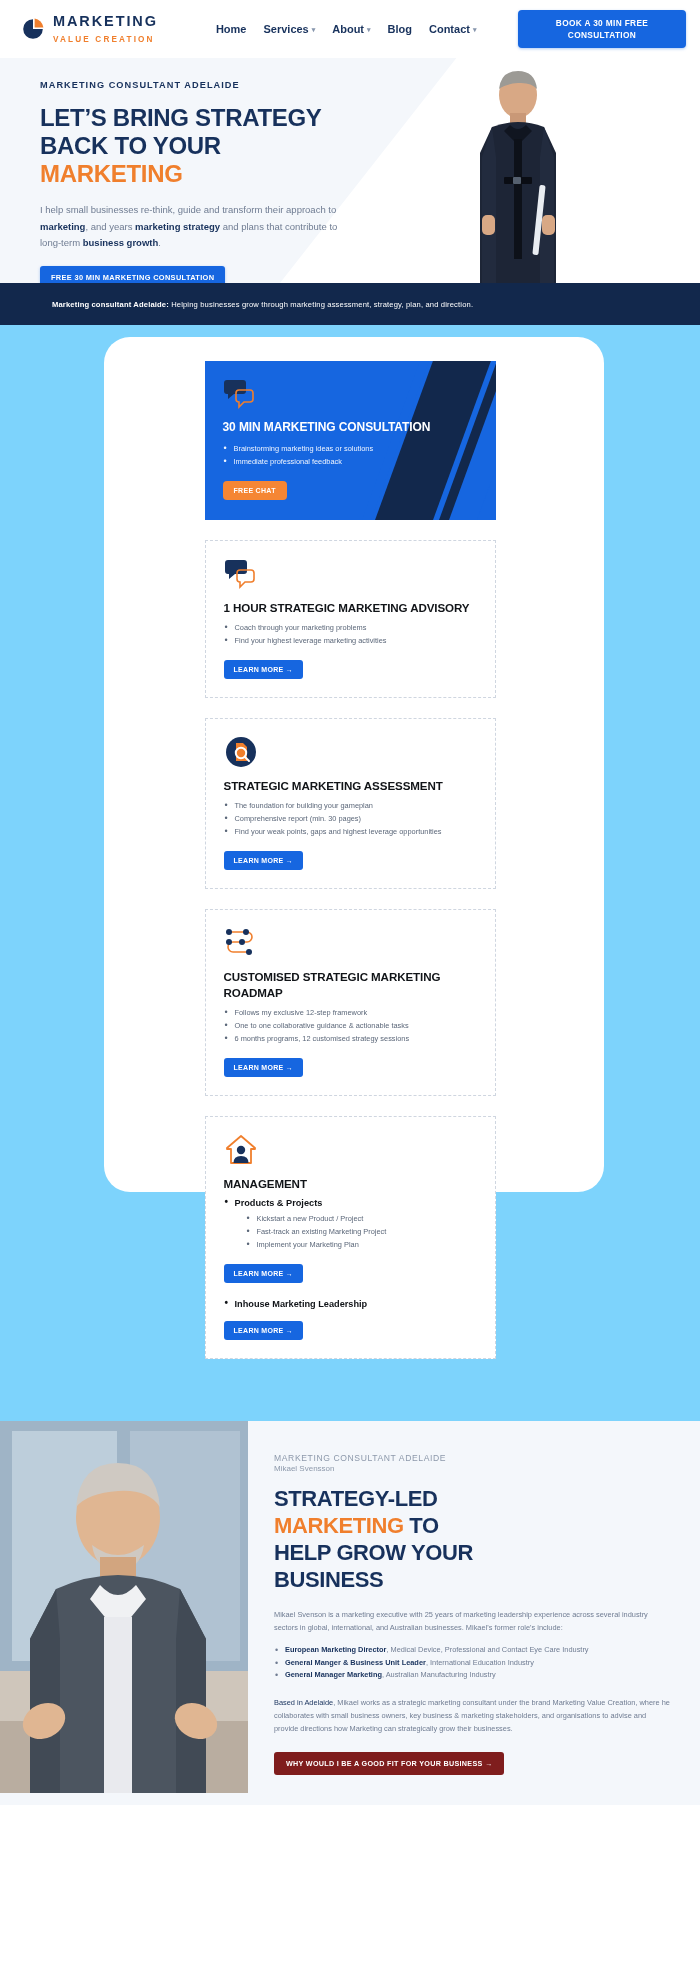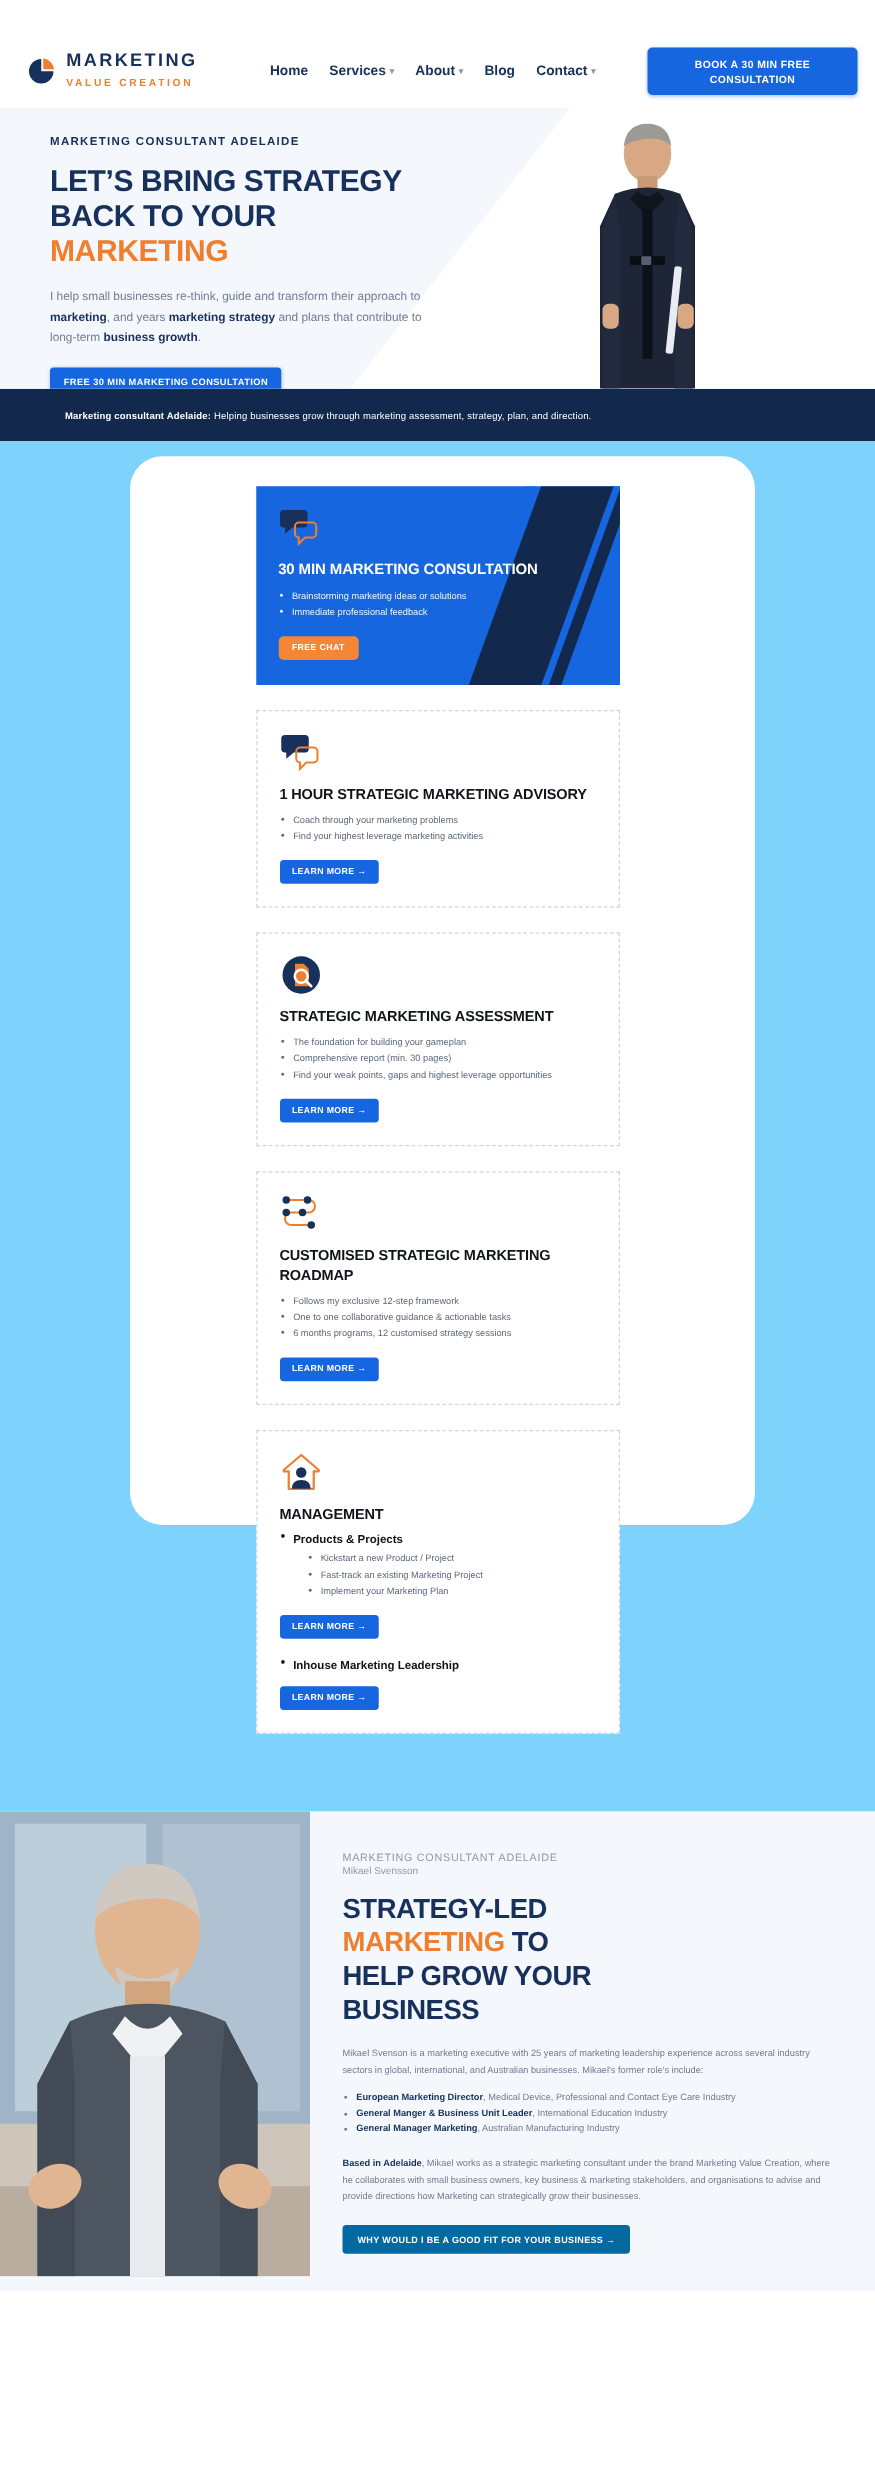--- a/index.html
+++ b/index.html
@@ -3,21 +3,21 @@
 <meta charset="utf-8">
 <style>
   * { box-sizing: border-box; margin: 0; padding: 0; }
   html, body { width: 700px; }
   body {
     font-family: "Liberation Sans", sans-serif;
     background: #ffffff;
     color: #17315c;
     -webkit-font-smoothing: antialiased;
   }
-  .page { width: 700px; position: relative; overflow: hidden; margin-top: 28px; }
+  .page { width: 700px; position: relative; overflow: hidden; }
 
   
   .header {
     height: 58px; display: flex; align-items: center;
     padding: 0 14px 0 20px; background: #fff; position: relative; z-index: 40;
   }
   .logo { display: flex; align-items: center; gap: 7px; }
   .logo-mark { width: 26px; height: 26px; position: relative; flex: 0 0 26px; }
   .logo-text { line-height: 1; }
   .logo-top {
@@ -151,32 +151,32 @@
   .bio-photo { width: 248px; flex: 0 0 248px; position: relative; overflow: hidden; }
   .bio-right { flex: 1; padding: 32px 30px 30px 26px; }
   .bio-eyebrow { font-size: 8.6px; color: #8d99ab; letter-spacing: .6px; }
   .bio-name { font-size: 8px; color: #8d99ab; margin-top: 1px; }
   .bio-h2 {
     margin-top: 13px; font-size: 22px; font-weight: 800;
     line-height: 1.22; letter-spacing: -.4px; color: #17315c;
   }
   .bio-h2 .accent { color: #f07f2d; }
   .bio-p { margin-top: 15px; font-size: 7.4px; line-height: 1.75; color: #6f7c92; }
-  .bio-p b { color: #17315c; font-weight: 700; }
+  .bio-p b { color: #17315c; font-weight: 400; }
   .bio-ul { list-style: none; margin-top: 9px; }
   .bio-ul li {
     font-size: 7.4px; line-height: 1.75; color: #6f7c92;
     position: relative; padding-left: 11px;
   }
   .bio-ul li::before {
     content: "•"; position: absolute; left: 1px; top: -1px; color: #6f7c92; font-size: 9px;
   }
   .bio-ul li b { color: #17315c; font-weight: 700; }
   .bio-cta {
-    display: inline-block; margin-top: 16px; background: #0369a1; color: #fff;
+    display: inline-block; margin-top: 16px; background: #7f1d1d; color: #fff;
     border-radius: 3px; font-size: 7.2px; font-weight: 700; letter-spacing: .3px;
     padding: 7px 12px; cursor: pointer;
   }
 </style>
 </head>
 <body>
 
 <div class="page">
 
   <div class="header">

